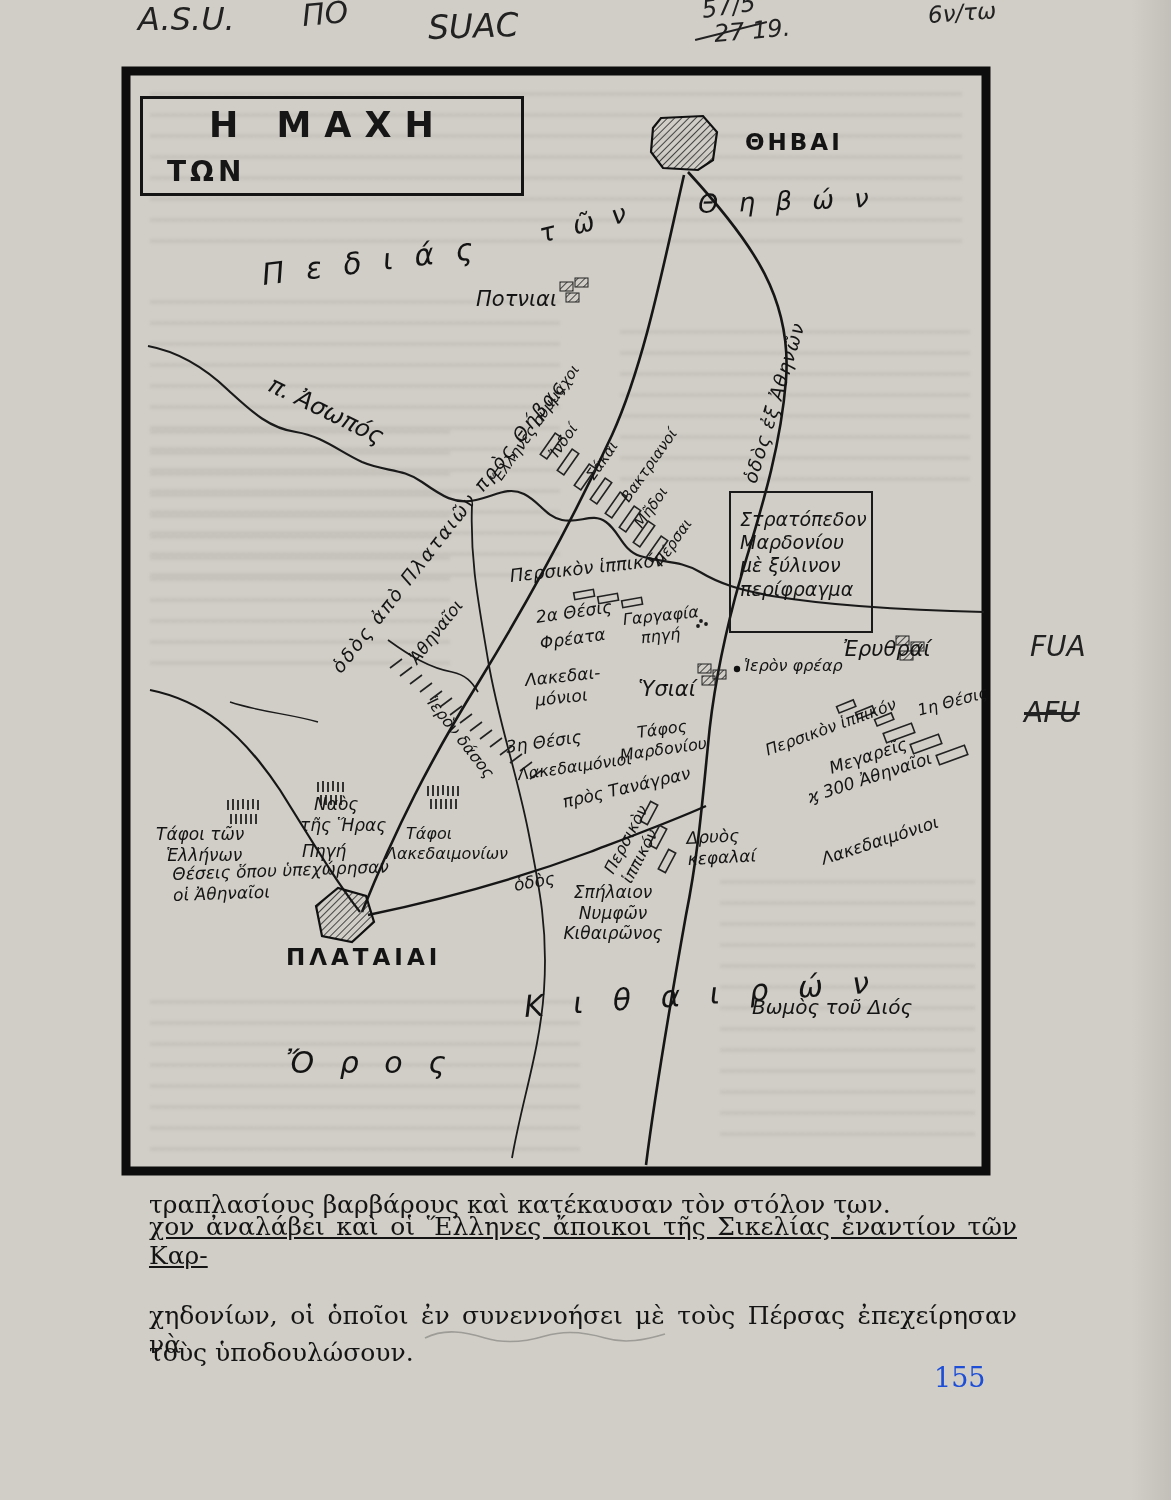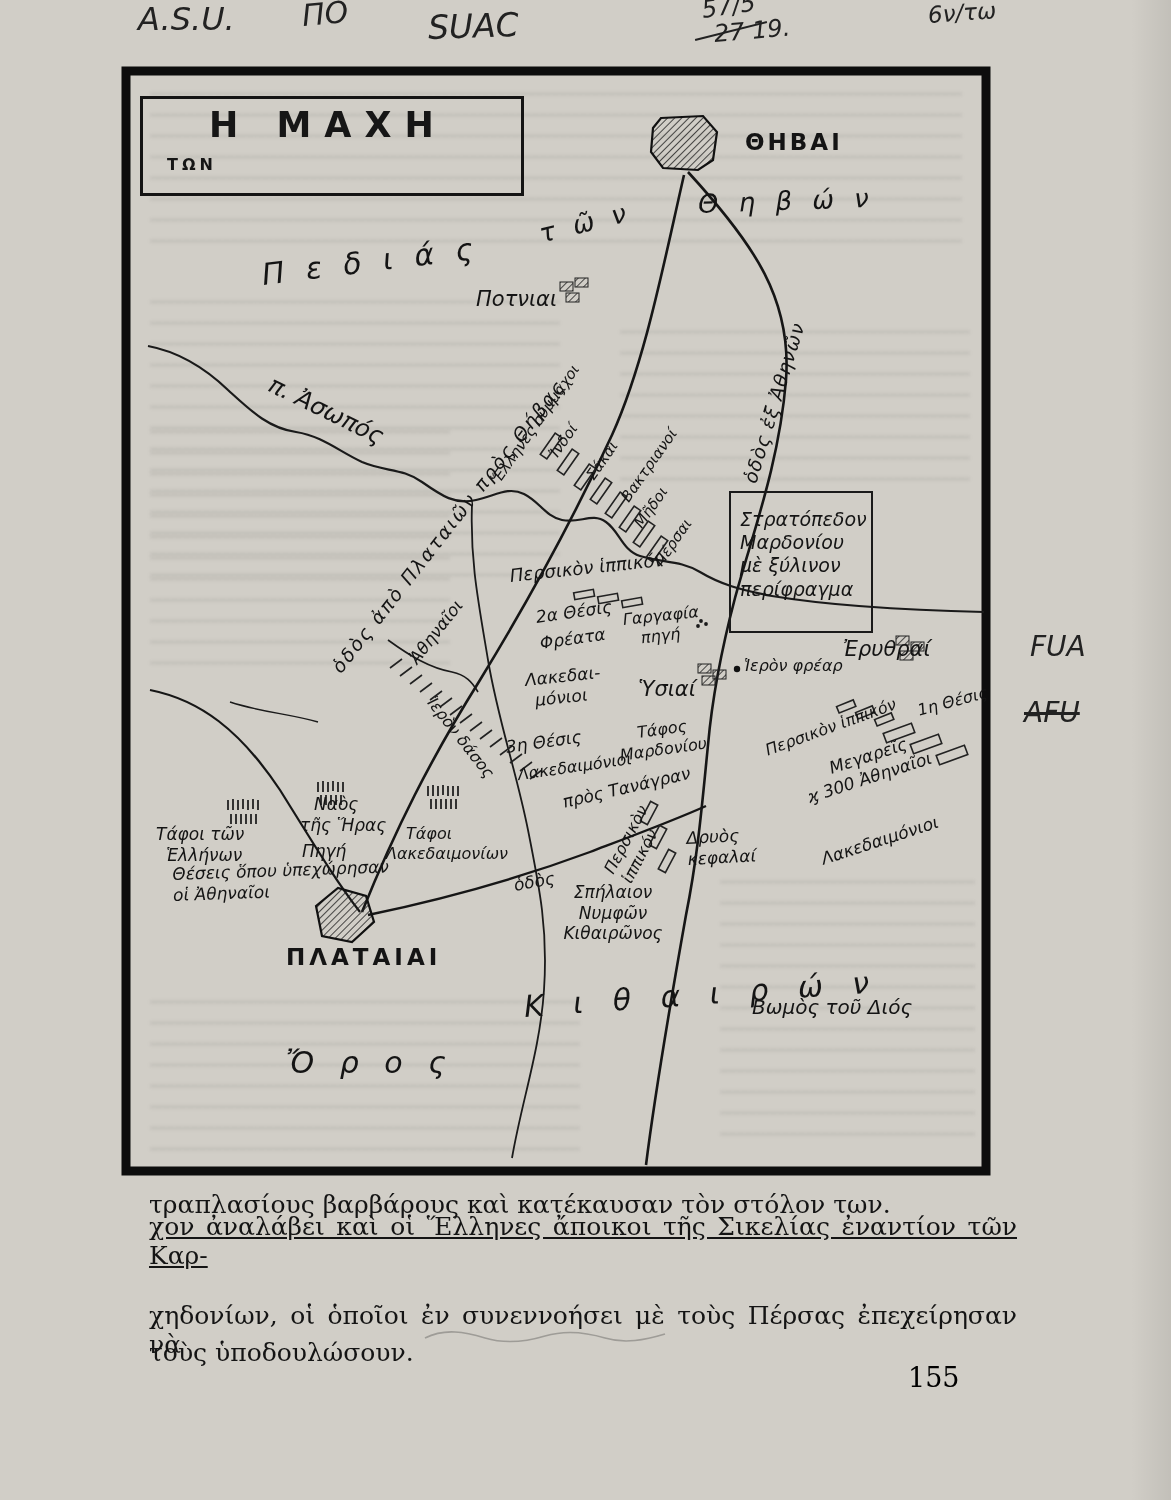--- a/index.html
+++ b/index.html
@@ -11,26 +11,26 @@
       color:#222;white-space:nowrap;transform-origin:0 50%;}
   .lbl{position:absolute;font-style:italic;color:#141414;white-space:nowrap;
        transform-origin:0 50%;line-height:1.12;}
   .upright{font-style:normal;font-weight:600;}
   .mline{position:absolute;font-style:italic;color:#141414;transform-origin:0 0;line-height:1.22;}
   .mline div{white-space:nowrap;}
   .bleed{position:absolute;pointer-events:none;filter:blur(1.6px);
        background:repeating-linear-gradient(180deg,rgba(70,70,70,0.075) 0 4px,rgba(0,0,0,0) 4px 21px);}
   .title-box{position:absolute;left:140px;top:96px;width:378px;height:94px;border:3px solid #141414;}
   .title-box .t1{position:absolute;left:66px;top:6px;font-size:35px;letter-spacing:13px;font-weight:600;white-space:nowrap;}
-  .title-box .t2s{position:absolute;left:24px;top:56px;font-size:16px;letter-spacing:4px;font-weight:600;}
+  .title-box .t2s{position:absolute;left:24px;top:56px;font-size:28px;letter-spacing:4px;font-weight:600;}
   .title-box .t2{position:absolute;left:84px;top:44px;font-size:35px;letter-spacing:6px;font-weight:600;white-space:nowrap;}
   .body-line{position:absolute;left:149px;width:868px;font-family:"DejaVu Serif",serif;
        font-size:25px;color:#141414;}
   .jl{text-align:justify;text-align-last:justify;}
-  .pagenum{position:absolute;left:908px;top:1362px;font-family:"DejaVu Serif",serif;font-size:27px;color:#000000;}
+  .pagenum{position:absolute;left:934px;top:1362px;font-family:"DejaVu Serif",serif;font-size:27px;color:#1d4ed8;}
   .strike{text-decoration:line-through;text-decoration-thickness:2.5px;}
   svg{position:absolute;left:0;top:0;}
   svg *{vector-effect:none;}
   .fracline{position:absolute;left:694px;top:30px;width:74px;border-top:2.5px solid #222;transform:rotate(-14deg);}
 </style>
 </head>
 <body>
 
 <div class="page">
 

